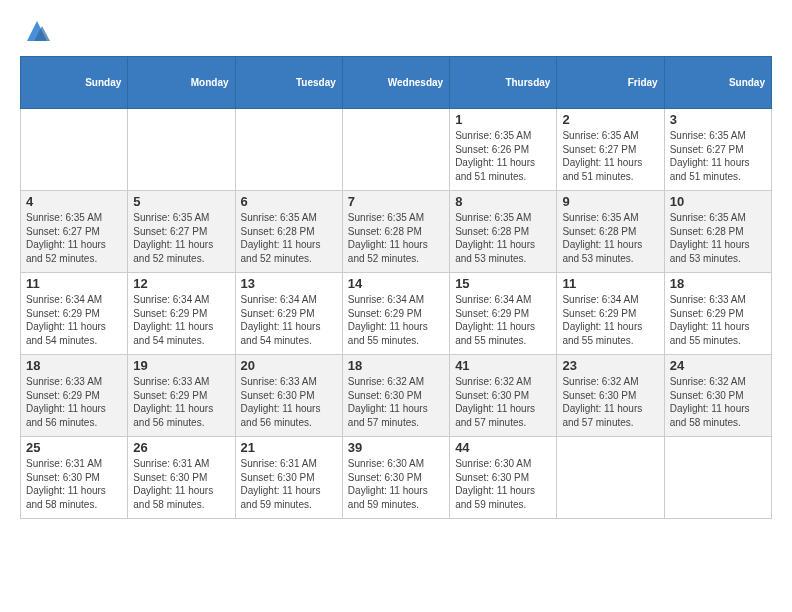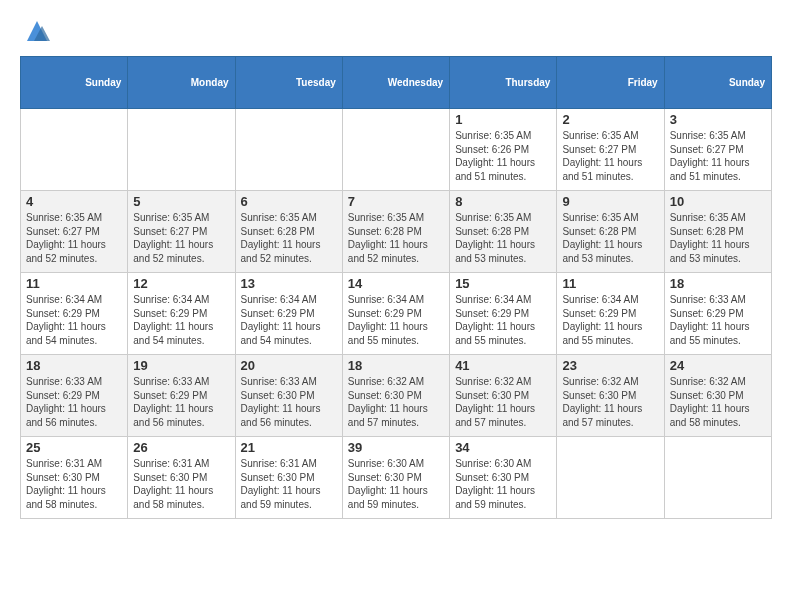--- a/index.html
+++ b/index.html
@@ -337,21 +337,21 @@
 and 59 minutes.</div>
           </td>
           <td>
             <span class="day-number">39</span>
             <div class="day-info" style="white-space: pre-line;">Sunrise: 6:30 AM
 Sunset: 6:30 PM
 Daylight: 11 hours
 and 59 minutes.</div>
           </td>
           <td>
-            <span class="day-number">34</span>
+            <span class="day-number">44</span>
             <div class="day-info" style="white-space: pre-line;">Sunrise: 6:30 AM
 Sunset: 6:30 PM
 Daylight: 11 hours
 and 59 minutes.</div>
           </td>
           <td class="empty-cell"></td>
           <td class="empty-cell"></td>
         </tr>
       </tbody>
   </table>

